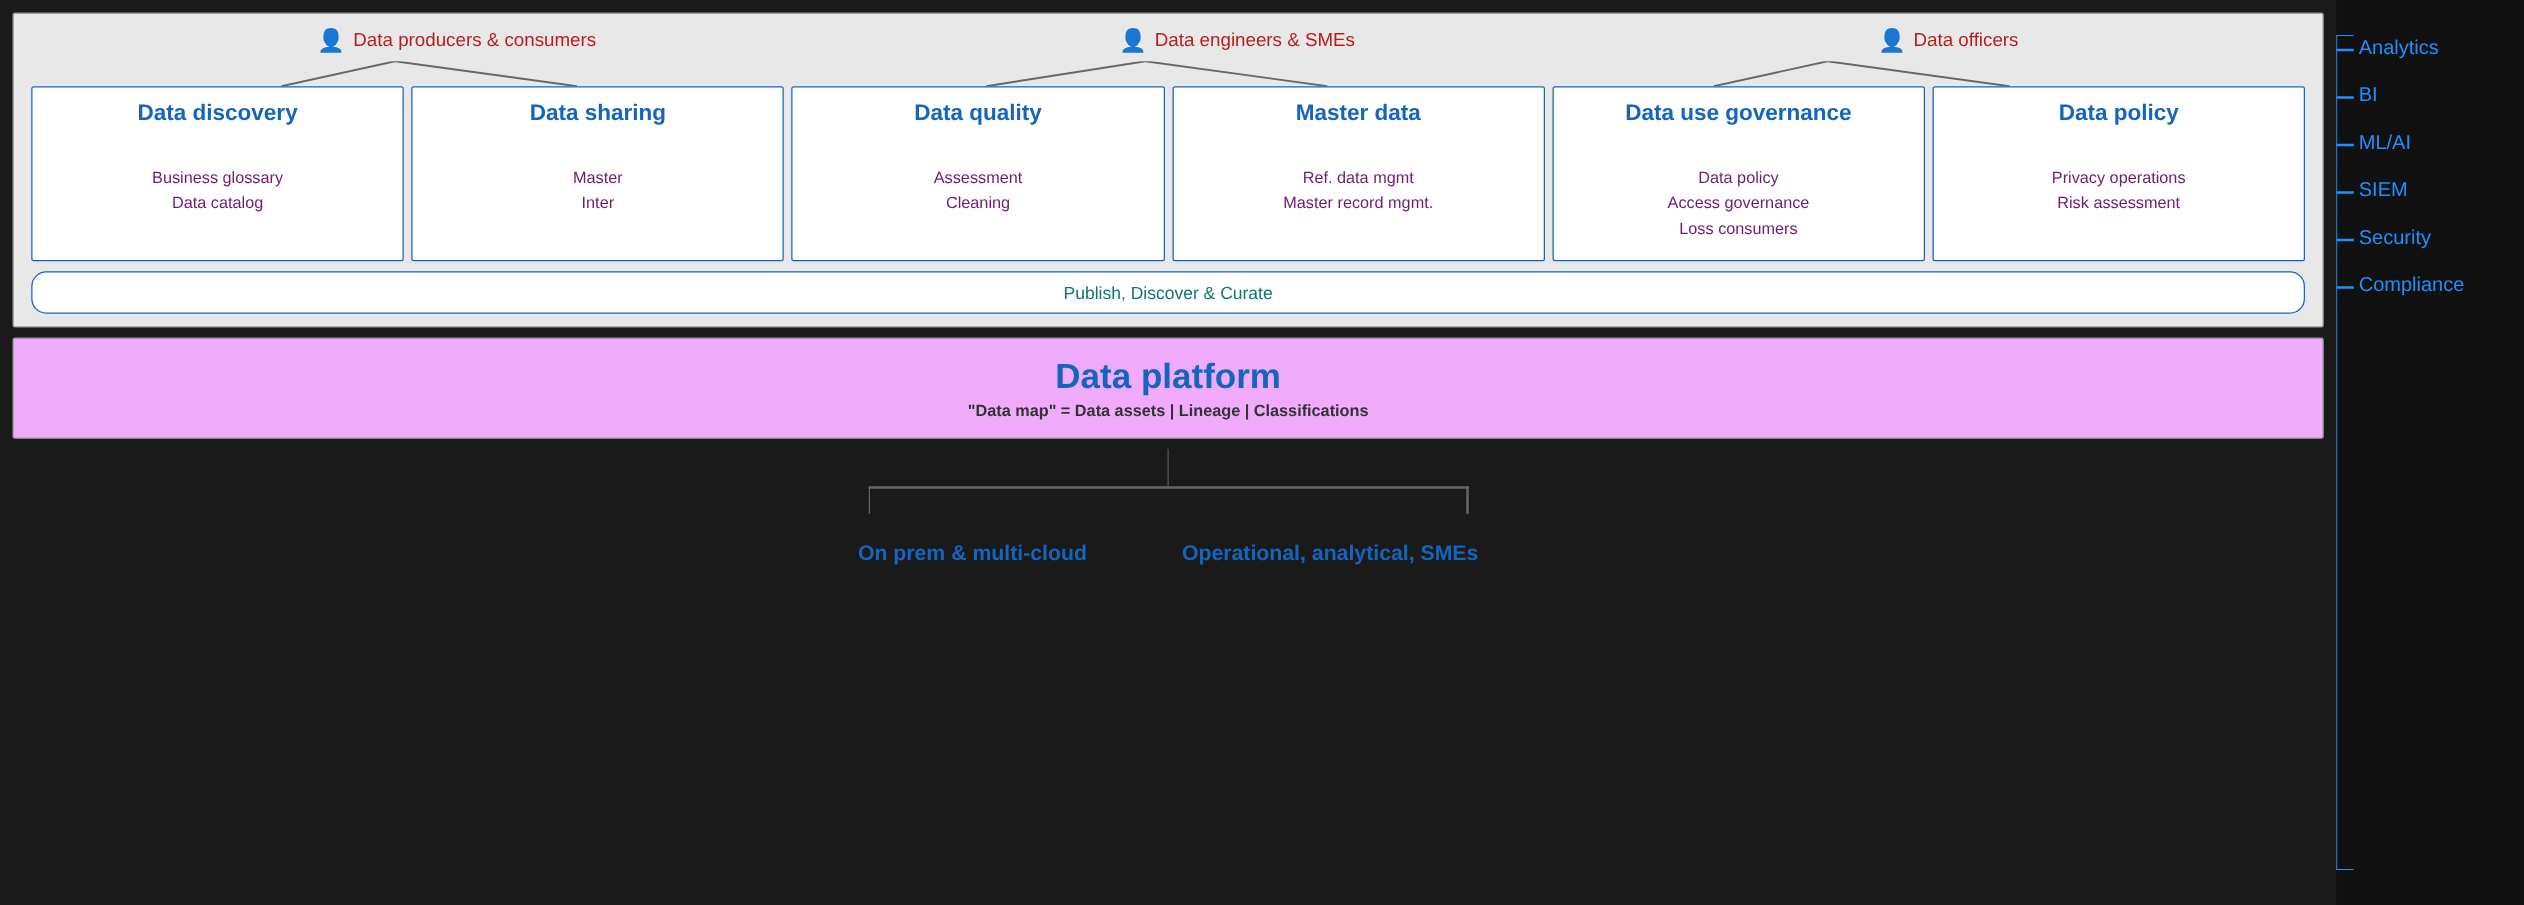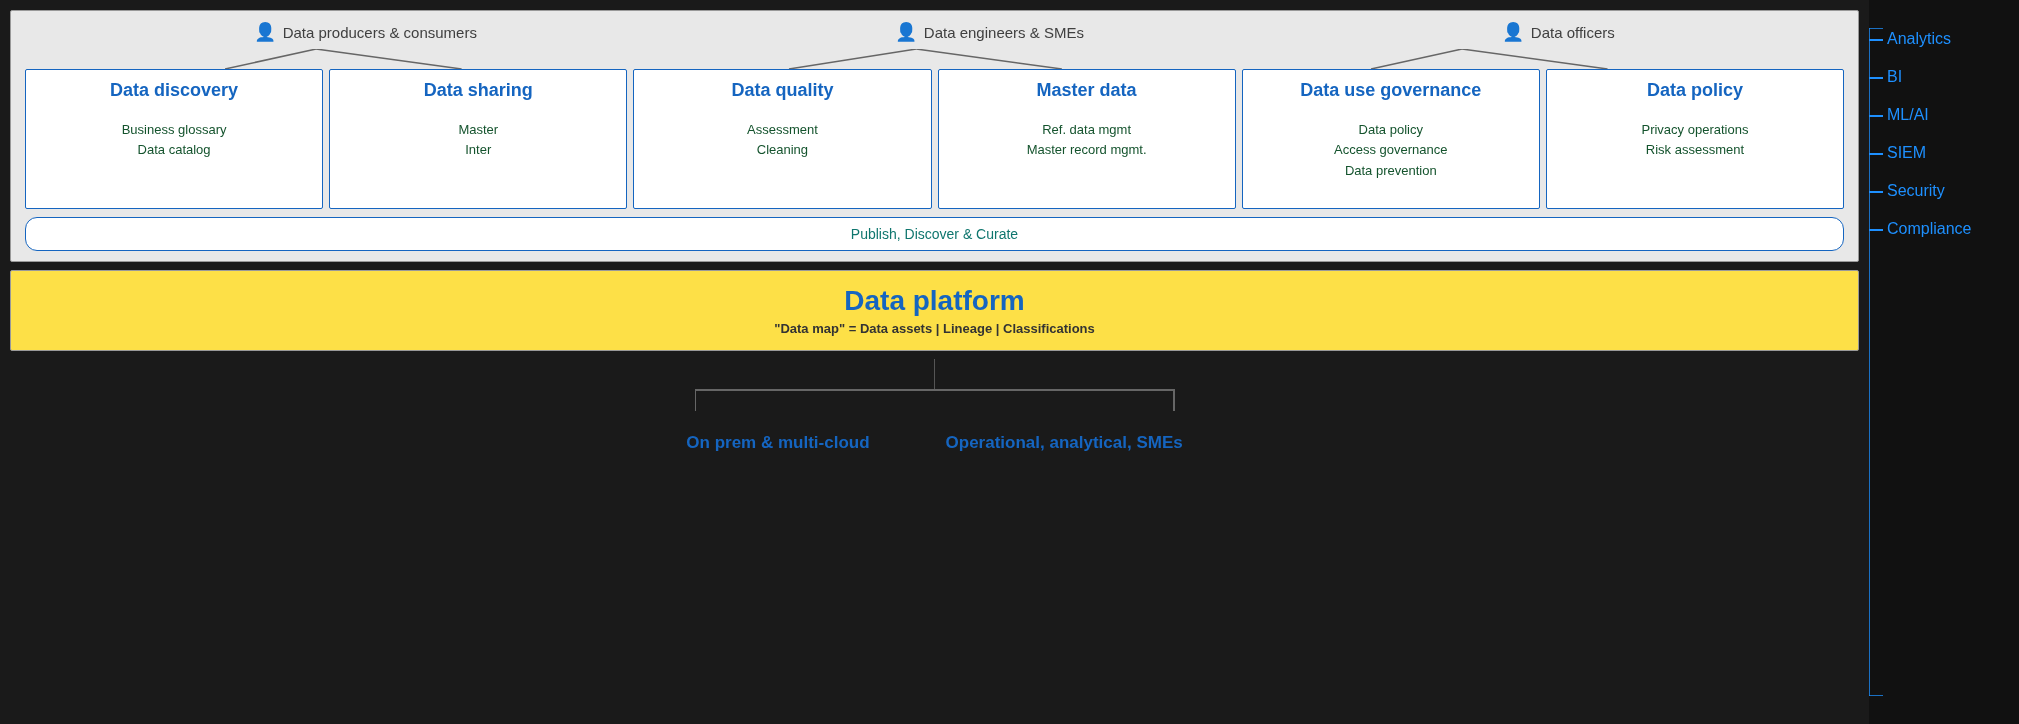--- a/index.html
+++ b/index.html
@@ -45,21 +45,21 @@
       color: #1565c0;
       font-size: 15px;
     }
 
     .persona-icon {
       font-size: 18px;
       color: #1565c0;
     }
 
     .persona-label {
-      color: #404040;
+      color: #b91c1c;
       font-size: 15px;
     }
 
     .cards-row {
       display: flex;
       flex-direction: row;
       gap: 6px;
       margin-bottom: 8px;
     }
 
@@ -67,51 +67,52 @@
       flex: 1;
       background: white;
       border: 1.5px solid #1565c0;
       border-radius: 2px;
       padding: 10px 8px 10px 8px;
       display: flex;
       flex-direction: column;
       align-items: center;
       min-height: 140px;
       position: relative;
+      gap: 12px;
     }
 
     .card-title {
       color: #1565c0;
       font-size: 18px;
       font-weight: 700;
       text-align: center;
       margin-bottom: 18px;
       line-height: 1.2;
     }
 
     .card-subtitle {
-      color: #14532d;
+      color: #701a75;
       font-size: 13px;
       text-align: center;
       line-height: 1.6;
     }
 
     .publish-bar {
       border: 1.5px solid #1565c0;
       border-radius: 12px;
       background: white;
       text-align: center;
       padding: 8px;
       color: #0f766e;
       font-size: 14px;
     }
 
     
     .platform-section {
-      background: #fde047;
+      background: #f0abfc;
       border: 1.5px solid #999;
       border-radius: 2px;
       padding: 14px 20px;
       margin-bottom: 8px;
       text-align: center;
     }
 
     .platform-title {
       color: #1565c0;
       font-size: 28px;
@@ -257,21 +258,21 @@
           <div>Ref. data mgmt</div>
           <div>Master record mgmt.</div>
         </div>
       </div>
 
       <div class="card">
         <div class="card-title">Data use governance</div>
         <div class="card-subtitle">
           <div>Data policy</div>
           <div>Access governance</div>
-          <div>Data prevention</div>
+          <div>Loss consumers</div>
         </div>
       </div>
 
       <div class="card">
         <div class="card-title">Data policy</div>
         <div class="card-subtitle">
           <div>Privacy operations</div>
           <div>Risk assessment</div>
         </div>
       </div>

